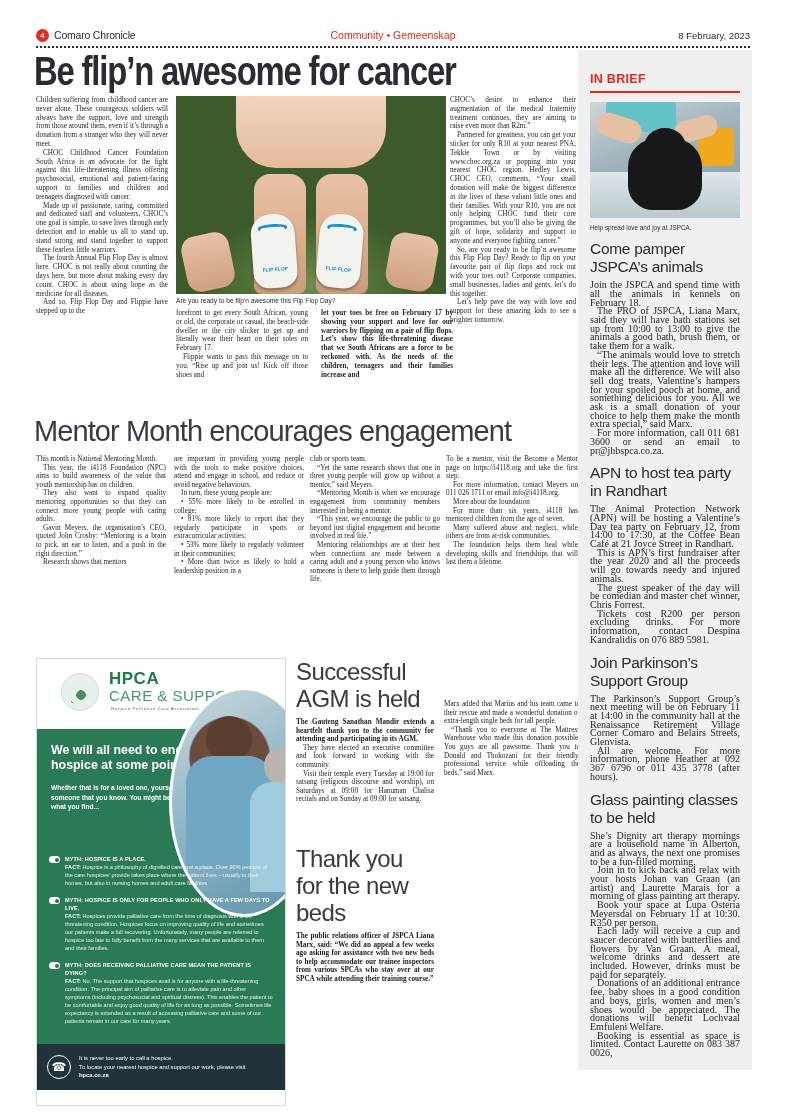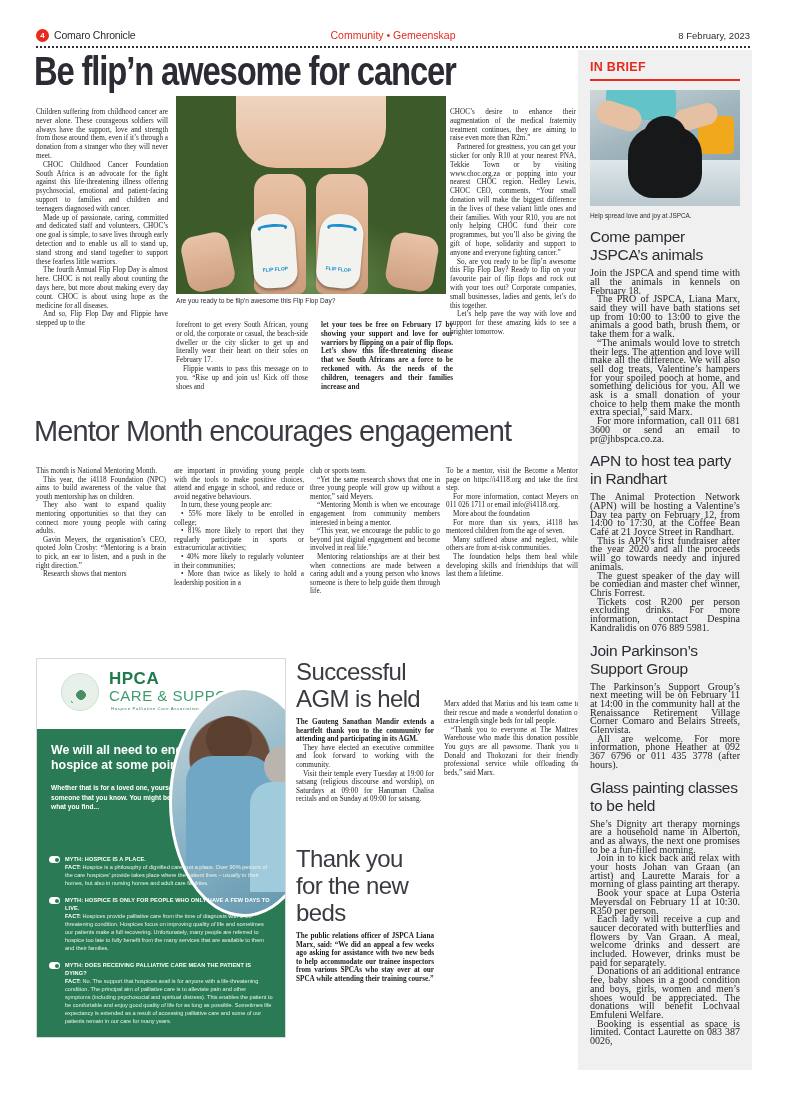--- a/index.html
+++ b/index.html
@@ -47,21 +47,21 @@
     position:absolute; left:34px; top:50px; width:530px;
     font-family:"Liberation Sans",sans-serif;
     font-weight:bold; font-size:40px; line-height:42px;
     letter-spacing:-1.4px; color:#2b2b33;
     transform: scaleX(0.82); transform-origin: left top;
   }
 
   
   .a1 { position:absolute; left:36px; top:96px; width:540px; height:312px; }
   .col { position:absolute; top:0; font-size:7.2px; line-height:8.8px;
-         text-align:justify; color:#25252b;margin-top:12px; }
+         text-align:justify; color:#25252b; }
   .col p { margin:0; text-indent:7px; }
   .col p.first { text-indent:0; }
   .a1c1 { left:0; width:132px; }
   .a1c2 { left:140px; width:132px; top:213px; }
   .a1c3 { left:285px; width:132px; top:213px;font-weight:bold; }
   .a1c4 { left:414px; width:126px; }
 
   .photo-main {
     position:absolute; left:140px; top:0; width:270px; height:198px;
     background:
@@ -123,21 +123,21 @@
   .a2 { position:absolute; left:36px; top:455px; width:544px; height:190px; }
   .a2 .col { font-size:7.2px; line-height:8.6px; }
   .a2c1 { left:0; width:130px; }
   .a2c2 { left:138px; width:130px; }
   .a2c3 { left:274px; width:130px; }
   .a2c4 { left:410px; width:132px; }
   .bold-lead { font-weight:normal; text-indent:0; }
 
   
   .ad {
-    position:absolute; left:36px; top:658px; width:250px; height:380px;
+    position:absolute; left:36px; top:658px; width:250px; height:448px;
     background:#ffffff; border:1px solid #d8d8d8; overflow:hidden;
   }
   .ad-top { position:relative; height:70px; background:#fff; }
   .hpca-logo-mark {
     position:absolute; left:24px; top:14px; width:38px; height:38px;
     border-radius:50%; background:#e7f0e9;
     border:1px solid #cfe0d3;
   }
   .hpca-logo-mark::after{
     content:""; position:absolute; left:9px; top:9px; width:20px; height:20px;
@@ -243,21 +243,21 @@
   .b1body p, .b2body p { margin:0; text-indent:7px; }
   .b1body p.first, .b2body p.first { text-indent:0;font-weight:bold; }
   .b3blk { position:absolute; left:444px; top:700px; width:136px;
            font-size:7.2px; line-height:8.6px; text-align:justify; }
   .b3blk p { margin:0; text-indent:7px; }
   .b3blk p.first { text-indent:0; }
 
   
   .sidebar {
     position:absolute; left:578px; top:50px; width:174px; height:1020px;
-    background:#f0f0f0; padding:10px 12px 0 12px;
+    background:#f0f0f0; padding:22px 12px 0 12px;
   }
   .inbrief {
     font-family:"Liberation Sans",sans-serif; font-weight:bold;
     font-size:12.5px; color:#e8291c; letter-spacing:.3px;
   }
   .inbrief-rule { height:2.2px; background:#e8291c; margin-top:5px; }
   .sb-photo {
     margin-top:9px; width:150px; height:116px; overflow:hidden; position:relative;
     background:linear-gradient(160deg,#cfd6d9 0%, #9fb4bd 40%, #7f99a5 100%);
   }
@@ -370,21 +370,21 @@
       <p>This year, the i4118 Foundation (NPC) aims to build awareness of the value that youth mentorship has on children.</p>
       <p>They also want to expand quality mentoring opportunities so that they can connect more young people with caring adults.</p>
       <p>Gavin Meyers, the organisation’s CEO, quoted John Crosby: “Mentoring is a brain to pick, an ear to listen, and a push in the right direction.”</p>
       <p>Research shows that mentors</p>
     </div>
     <div class="col a2c2">
       <p class="first">are important in providing young people with the tools to make positive choices, attend and engage in school, and reduce or avoid negative behaviours.</p>
       <p class="bold-lead">In turn, these young people are:</p>
       <p>• 55% more likely to be enrolled in college;</p>
       <p>• 81% more likely to report that they regularly participate in sports or extracurricular activities;</p>
-      <p>• 40% more likely to regularly volunteer in their communities;</p>
+      <p>• 53% more likely to regularly volunteer in their communities;</p>
       <p>• More than twice as likely to hold a leadership position in a</p>
     </div>
     <div class="col a2c3">
       <p class="first">club or sports team.</p>
       <p>“Yet the same research shows that one in three young people will grow up without a mentor,” said Meyers.</p>
       <p>“Mentoring Month is when we encourage engagement from community members interested in being a mentor.</p>
       <p>“This year, we encourage the public to go beyond just digital engagement and become involved in real life.”</p>
       <p>Mentoring relationships are at their best when connections are made between a caring adult and a young person who knows someone is there to help guide them through life.</p>
     </div>
     <div class="col a2c4">

